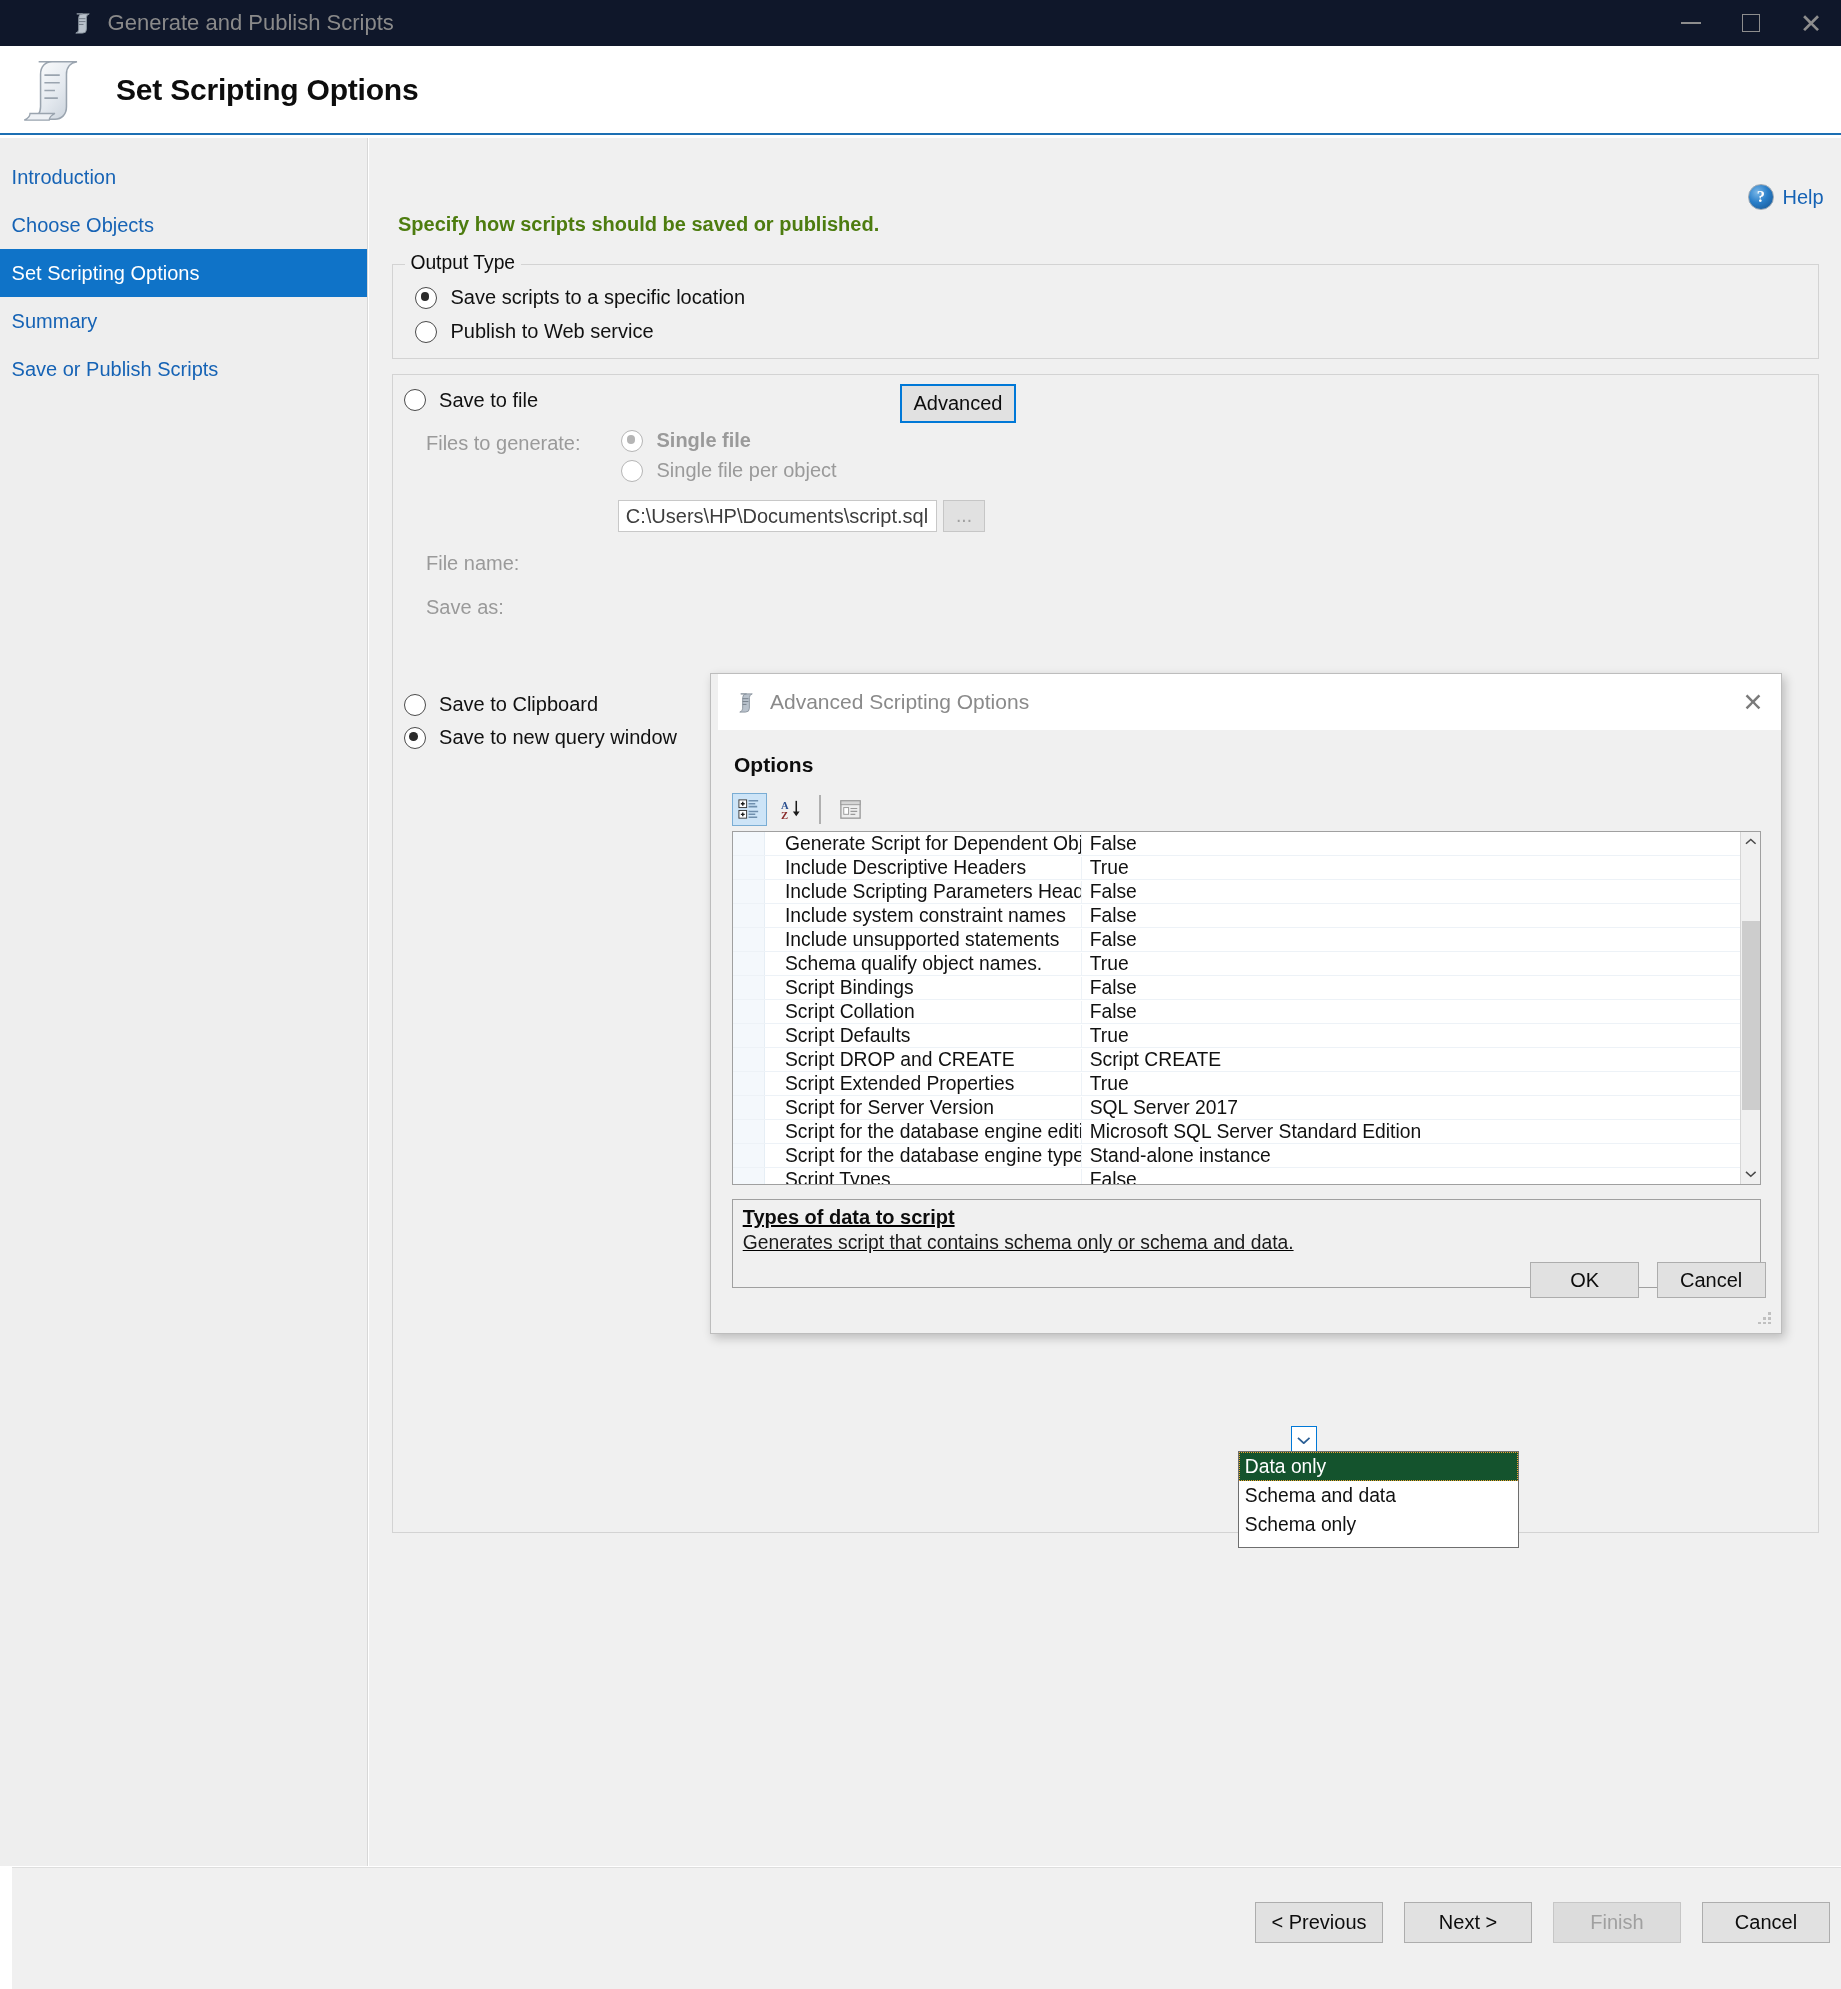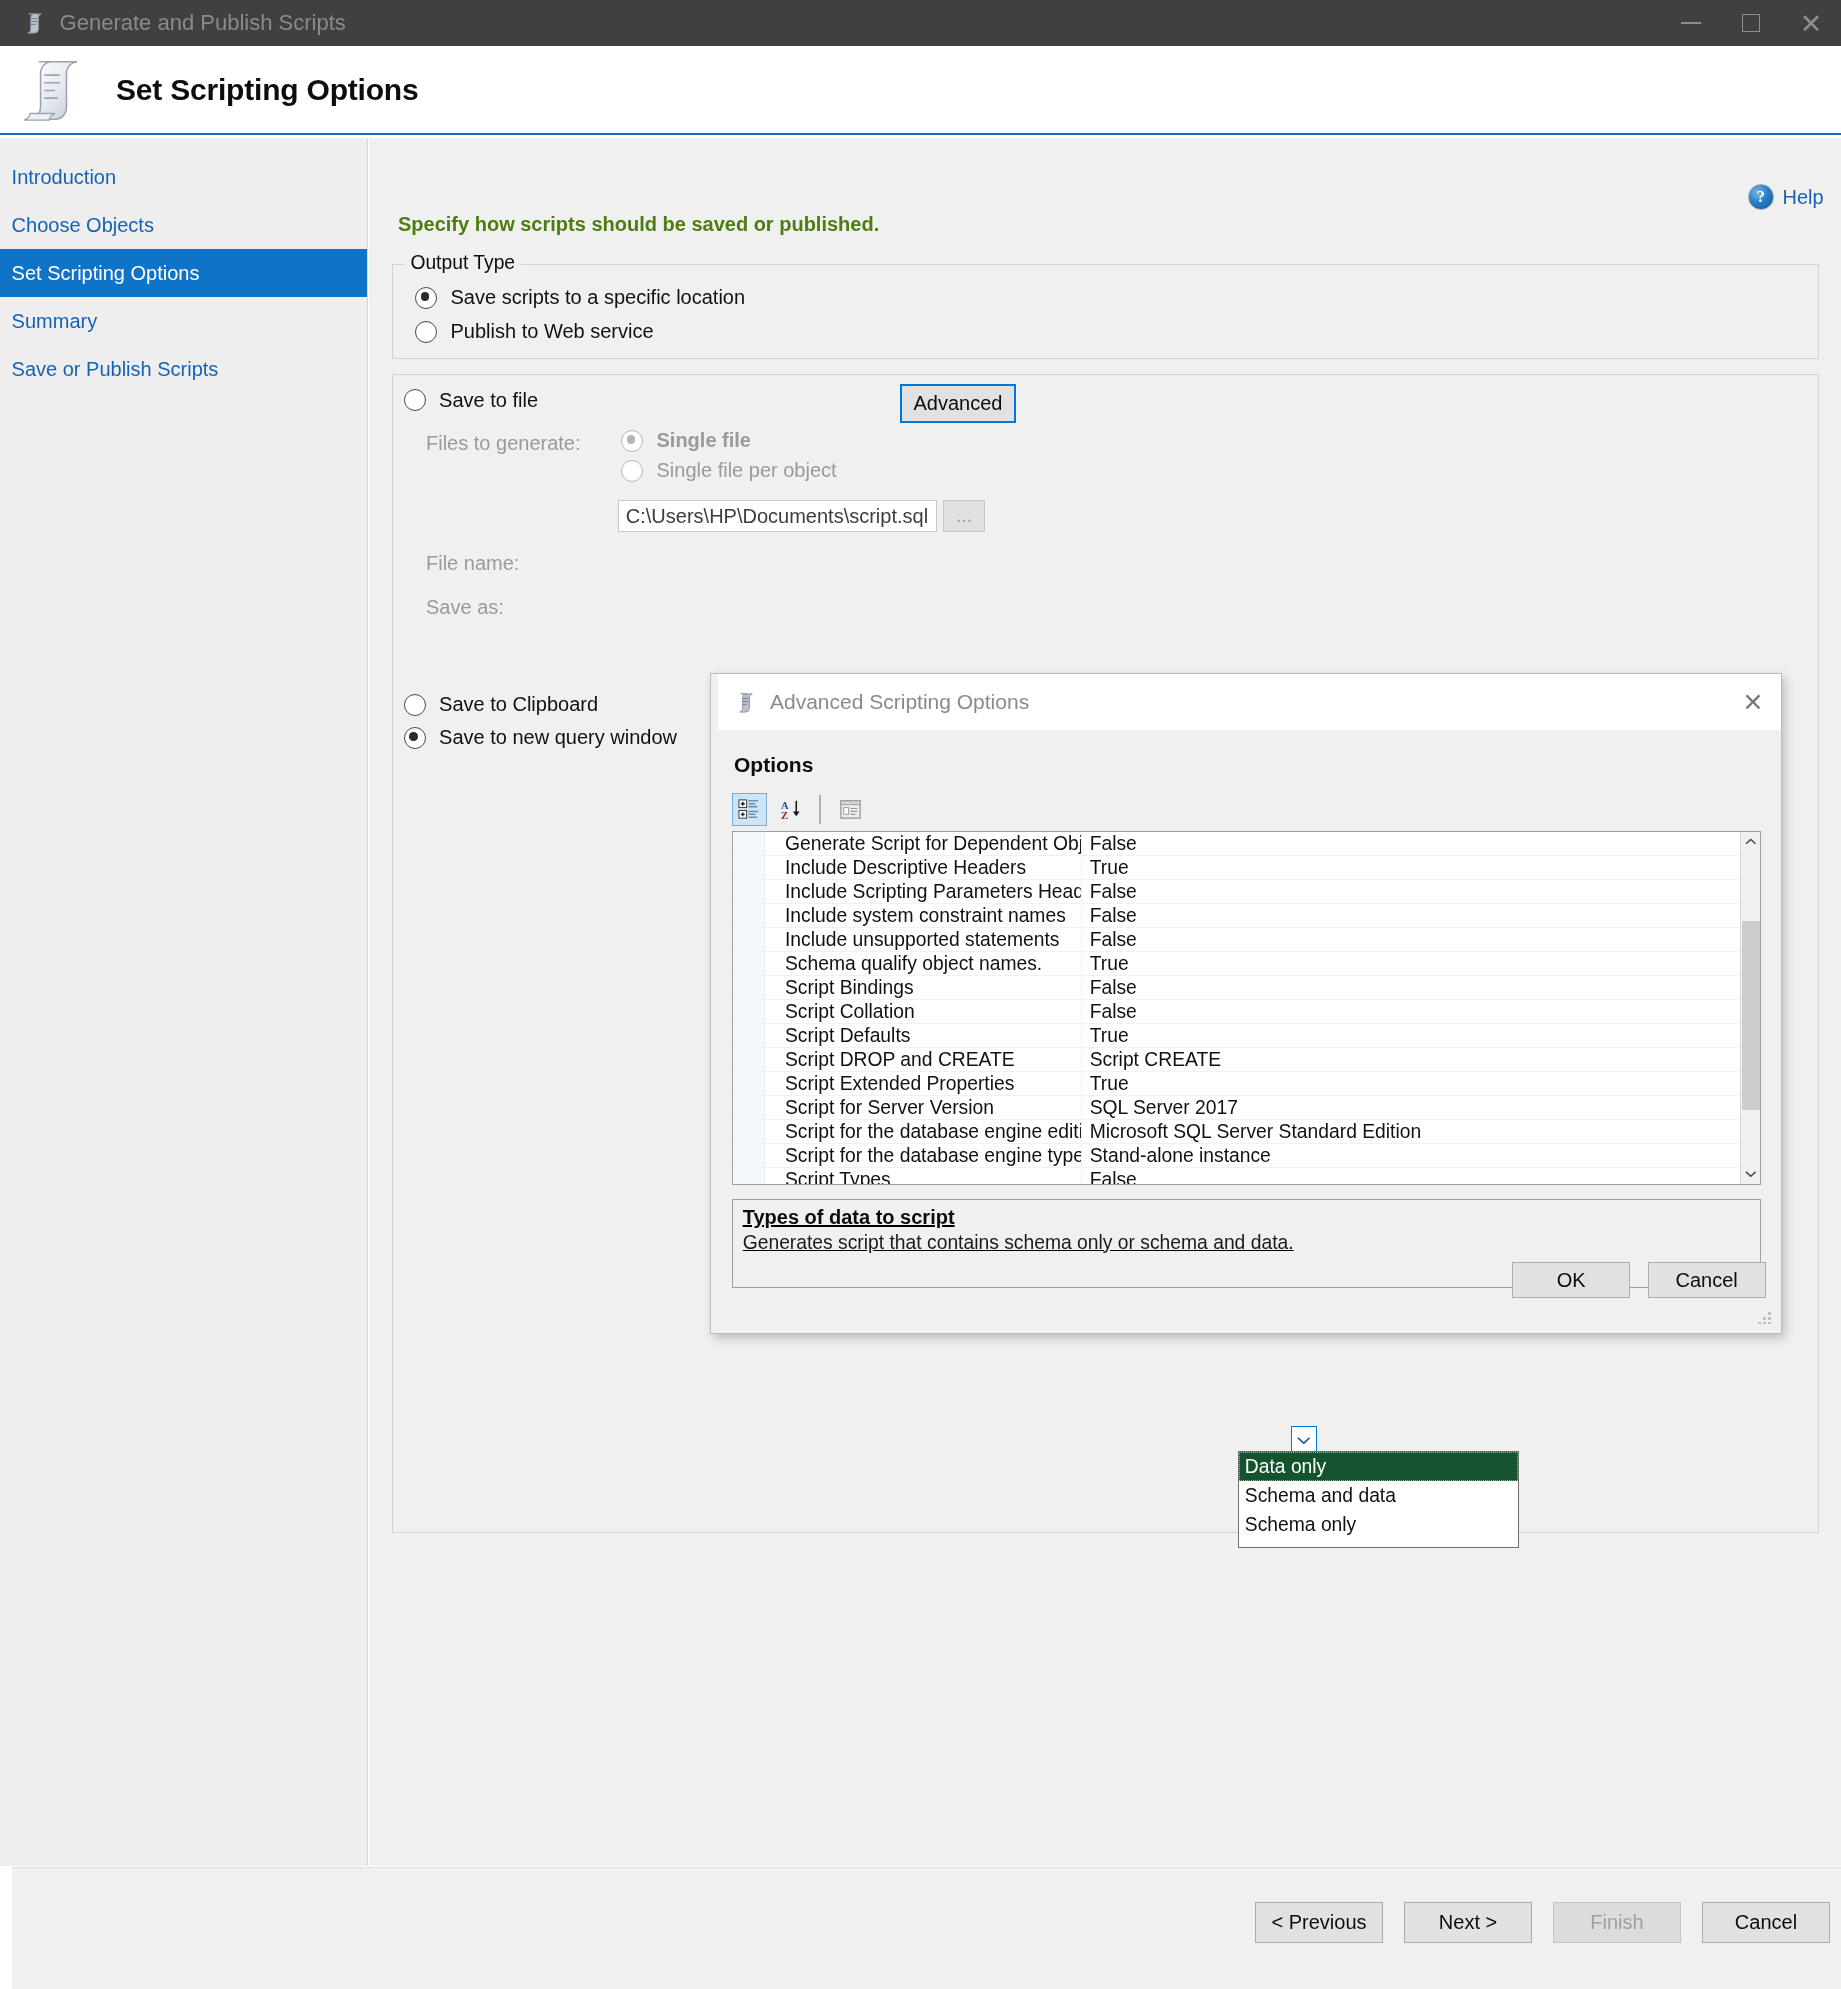--- a/index.html
+++ b/index.html
@@ -9,22 +9,22 @@
     font-family: "Liberation Sans", sans-serif;
     background: #ffffff;
     color: #000000;
     overflow: hidden;
     position: relative;
   }
 
   
   #titlebar {
     position: absolute; left: 0; top: 0; width: 1841px; height: 46px;
-    background: #404040;
-    display: flex; align-items: center;
+    background: #0f172a;
+    display: flex; align-items: center; padding-left: 48px;
   }
   #titlebar .tb-icon { margin-left: 23px; width: 25px; height: 25px; position: relative; }
   #titlebar .tb-title {
     margin-left: 11.6px; font-size: 22px; color: #8a8a8a;
   }
   .winbtns { position: absolute; right: 0; top: 0; height: 46px; display: flex; }
   .winbtn {
     width: 60px; height: 46px; display: flex; align-items: center; justify-content: center;
     color: #8d8d8d;
   }
@@ -214,21 +214,21 @@
   #descpanel {
     position: absolute; left: 21px; top: 525px; width: 1029px; height: 89px;
     background: #f0f0f0; border: 1px solid #a0a0a0;
     padding: 5.8px 9.7px;
     text-decoration: underline;
   }
   #desc-title { font-size: 20px; font-weight: bold; color: #0d0d0d; }
   #desc-body { font-size: 19.3px; color: #1a1a1a; margin-top: 2.9px; }
 
   #dlg-buttons { position: absolute; right: 15.4px; bottom: 35px; display: flex; gap: 17.4px; }
-  #dlg-buttons .btn { width: 118px; height: 36px; }
+  #dlg-buttons .btn { width: 109px; height: 36px; }
   #dlg-grip {
     position: absolute; right: 7.7px; bottom: 5.8px; width: 15.4px; height: 15.4px;
   }
   #dlg-grip i {
     position: absolute; width: 2.9px; height: 2.9px; background: #c0c0c0;
   }
 
   
   #footer {
     position: absolute; left: 0; top: 1867px; width: 1841px; height: 123px;

